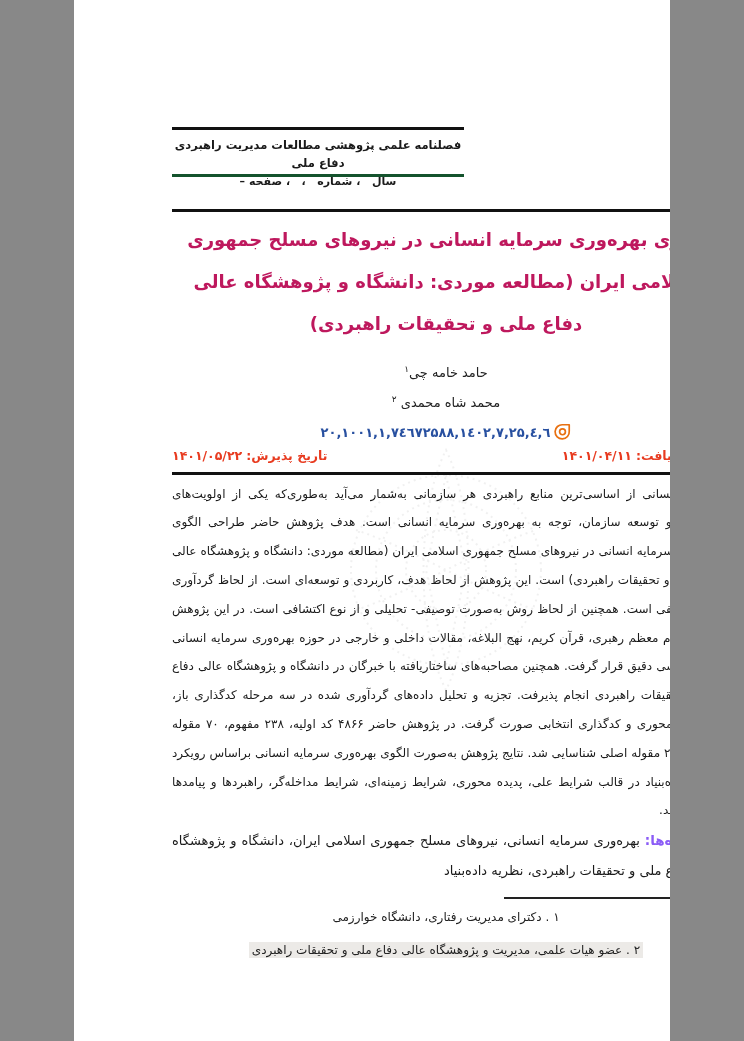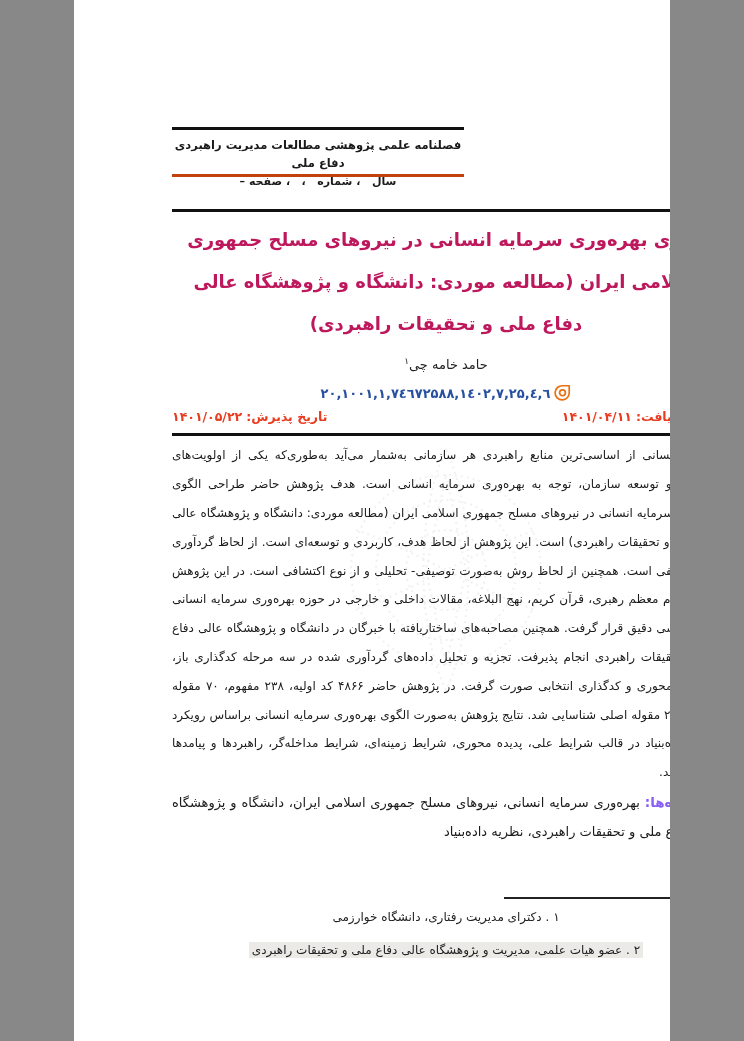--- a/index.html
+++ b/index.html
@@ -13,41 +13,41 @@
     direction:rtl;
     overflow:hidden;
     color:#1a1a1a;
   }
   .page-number {
     position:absolute; top:48px; left:660px; width:50px;
     font-size:13px; font-weight:bold; text-align:center; color:#222;
   }
   .journal-box {
     position:absolute; top:127px; left:98px; width:292px; height:50px;
-    border-top:3px solid #111; border-bottom:3px solid #c2410c;
+    border-top:3px solid #111; border-bottom:3px solid #14532d;
     text-align:center; padding-top:6px;
   }
   .jb-line1 { font-size:11.5px; font-weight:bold; line-height:18px; }
   .jb-line2 { font-size:11px; font-weight:bold; line-height:20px; }
 
   .watermark {
     position:absolute; top:420px; left:242px; width:260px; height:300px;
     opacity:0.10; pointer-events:none; z-index:0;
   }
 
   .main-col {
     position:absolute; top:209px; left:98px; width:548px; z-index:1;
   }
   .rule { border-top:3px solid #111; }
   .title {
     margin-top:7px;
     font-size:18px; font-weight:bold; color:#be185d;
     text-align:center; line-height:42px;
   }
-  .authors { text-align:center; margin-top:3px; }
+  .authors { text-align:center; margin-top:11px; }
   .author { font-size:13px; line-height:27px; color:#222; }
   .author sup { font-size:9px; }
   .dor-row {
     display:flex; justify-content:center; align-items:flex-end; gap:4px;
     margin-top:3px; height:20px;
   }
   .dor-code {
     direction:ltr; unicode-bidi:bidi-override;
     color:#2850a0; font-size:13px; font-weight:bold; letter-spacing:1.5px;
     text-decoration:none; cursor:pointer;
@@ -102,20 +102,21 @@
     </svg>
   </div>
 
   <div class="main-col">
     <div class="rule"></div>
 
     <h1 class="title">الگوی بهره‌وری سرمایه انسانی در نیروهای مسلح جمهوری اسلامی ایران (مطالعه موردی: دانشگاه و پژوهشگاه عالی دفاع ملی و تحقیقات راهبردی)</h1>
 
     <div class="authors">
       <div class="author"><span>حامد خامه چی</span><sup>۱</sup></div>
+      <div class="author"><span>محمد شاه محمدی</span> <sup>۲</sup></div>
     </div>
 
     <div class="dor-row">
       <span class="dor-icon">
         <svg width="17" height="17" viewBox="0 0 24 24">
           <path d="M21.5 11.5 V 2.5 H 12.5 A 10 10 0 1 0 21.5 11.5 Z" fill="none" stroke="#e87010" stroke-width="2.4" stroke-linejoin="round"></path>
           <circle cx="12" cy="12.5" r="4.1" fill="none" stroke="#e87010" stroke-width="2.4"></circle>
         </svg>
       </span>
       <span class="dor-code">۲۰,۱۰۰۱,۱,۷٤٦۷۲۵۸۸,۱٤۰۲,۷,۲۵,٤,٦</span>

